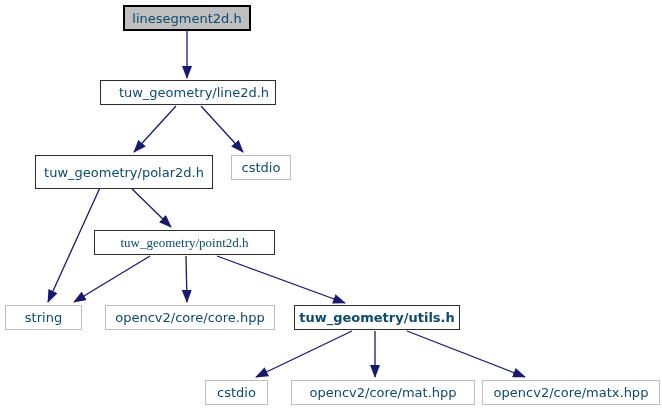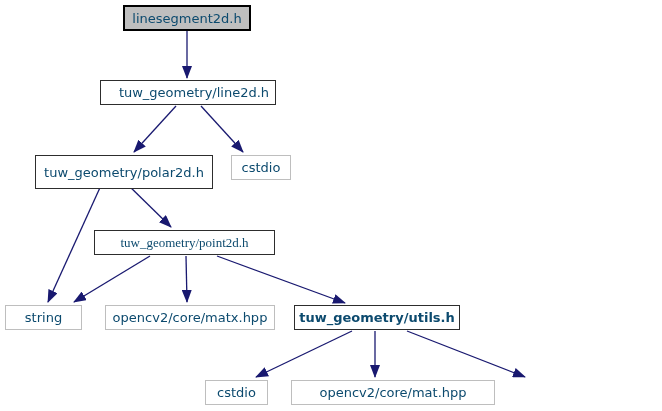--- a/index.html
+++ b/index.html
@@ -76,18 +76,19 @@
     <line class="edge" x1="375" y1="331" x2="375" y2="377" marker-end="url(#arrow)"></line>
     <line class="edge" x1="407" y1="331" x2="525" y2="377" marker-end="url(#arrow)"></line>
   </svg>
 
   <div class="node current" style="left:123px; top:5px;   width:128px; height:26px;">linesegment2d.h</div>
   <div class="node linked" style="left:100px; top:80px;  width:176px; height:25px;padding-left:12px;">tuw_geometry/line2d.h</div>
   <div class="node linked" style="left:35px;  top:155px; width:178px; height:34px;">tuw_geometry/polar2d.h</div>
   <div class="node external" style="left:231px; top:155px; width:60px;  height:25px;">cstdio</div>
   <div class="node linked" style="left:94px;  top:230px; width:181px; height:25px;font-family:Liberation Serif, serif;">tuw_geometry/point2d.h</div>
   <div class="node external" style="left:5px;   top:305px; width:77px;  height:25px;">string</div>
-  <div class="node external" style="left:105px; top:305px; width:170px; height:25px;">opencv2/core/matx.hpp</div>
+  <div class="node external" style="left:105px; top:305px; width:170px; height:25px;">opencv2/core/core.hpp</div>
   <div class="node linked" style="left:294px; top:305px; width:166px; height:25px;font-weight:bold;">tuw_geometry/utils.h</div>
   <div class="node external" style="left:205px; top:380px; width:63px;  height:25px;">cstdio</div>
-  <div class="node external" style="left:291px; top:380px; width:204px; height:25px;">opencv2/core/mat.hpp</div>
+  <div class="node external" style="left:291px; top:380px; width:184px; height:25px;">opencv2/core/mat.hpp</div>
+  <div class="node external" style="left:482px; top:380px; width:178px; height:25px;">opencv2/core/matx.hpp</div>
 
 </div>
 
 </body></html>

